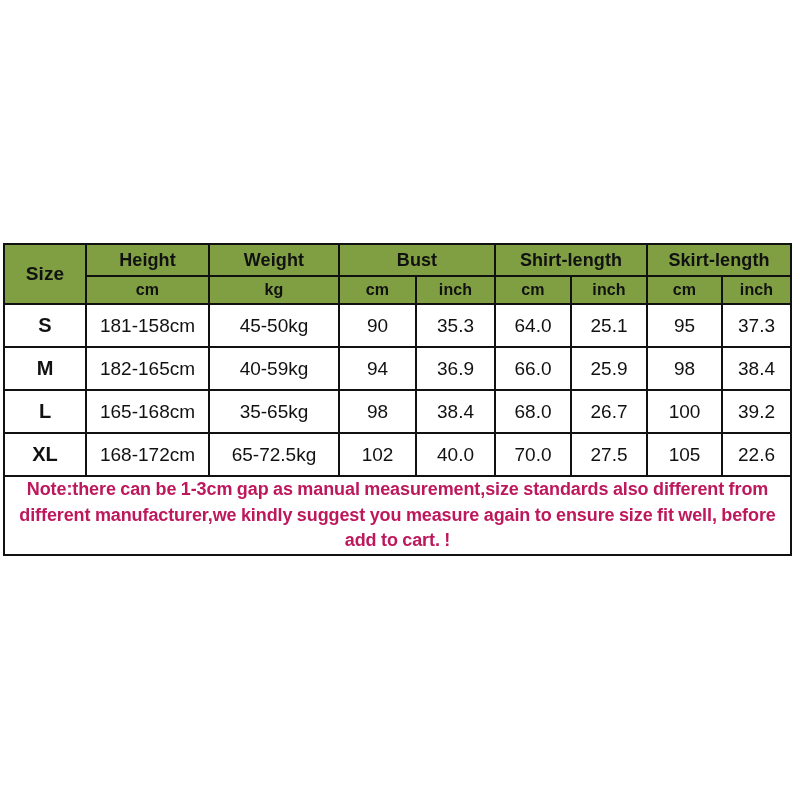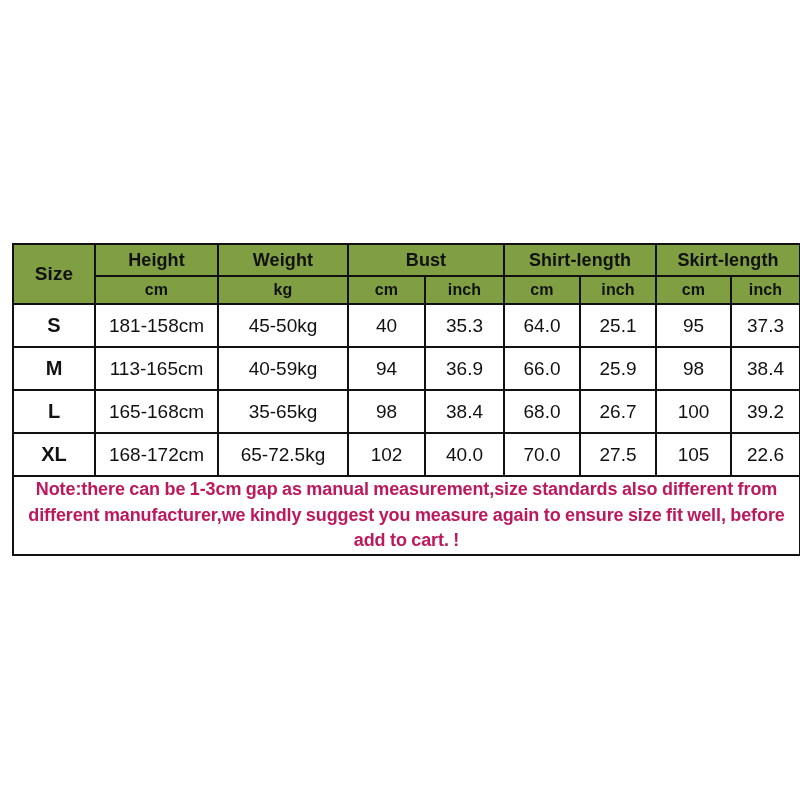--- a/index.html
+++ b/index.html
@@ -10,21 +10,21 @@
     height: 800px;
     overflow: hidden;
   }
   body {
     font-family: "Liberation Sans", sans-serif;
     position: relative;
   }
 
   #chart-wrap {
     position: absolute;
-    left: 12px;
+    left: 3px;
     top: 243px;
     width: 717px;
   }
 
   table.size-chart {
     border-collapse: collapse;
     table-layout: fixed;
     width: 787px;
     background: #ffffff;
   }
@@ -124,30 +124,30 @@
         <td class="hd hd-sub">inch</td>
         <td class="hd hd-sub">cm</td>
         <td class="hd hd-sub">inch</td>
       </tr>
     </thead>
     <tbody>
       <tr>
         <td class="bd bd-size">S</td>
         <td class="bd">181-158cm</td>
         <td class="bd">45-50kg</td>
-        <td class="bd">40</td>
+        <td class="bd">90</td>
         <td class="bd">35.3</td>
         <td class="bd">64.0</td>
         <td class="bd">25.1</td>
         <td class="bd">95</td>
         <td class="bd">37.3</td>
       </tr>
       <tr>
         <td class="bd bd-size">M</td>
-        <td class="bd">113-165cm</td>
+        <td class="bd">182-165cm</td>
         <td class="bd">40-59kg</td>
         <td class="bd">94</td>
         <td class="bd">36.9</td>
         <td class="bd">66.0</td>
         <td class="bd">25.9</td>
         <td class="bd">98</td>
         <td class="bd">38.4</td>
       </tr>
       <tr>
         <td class="bd bd-size">L</td>

